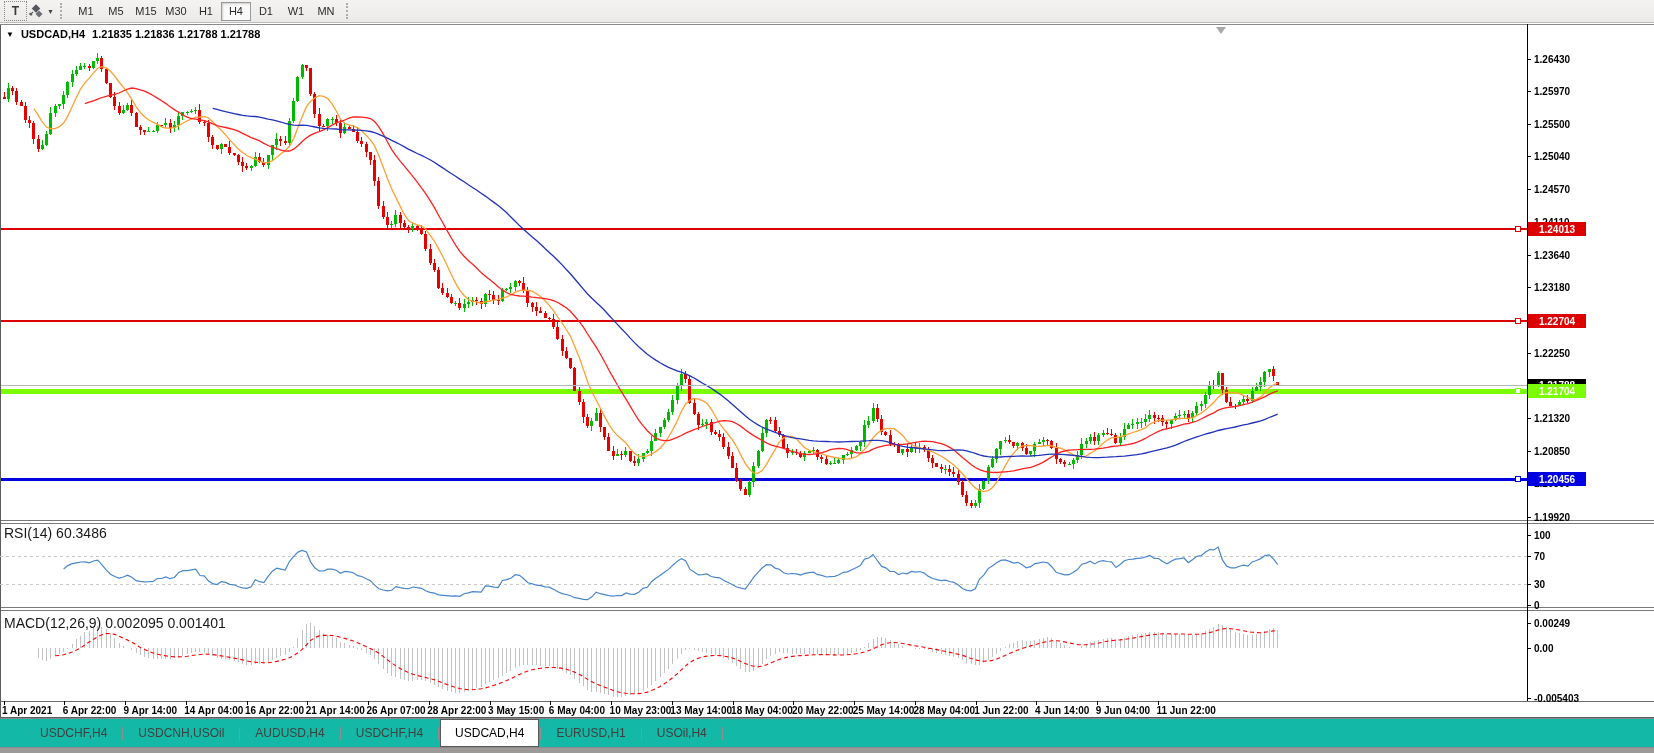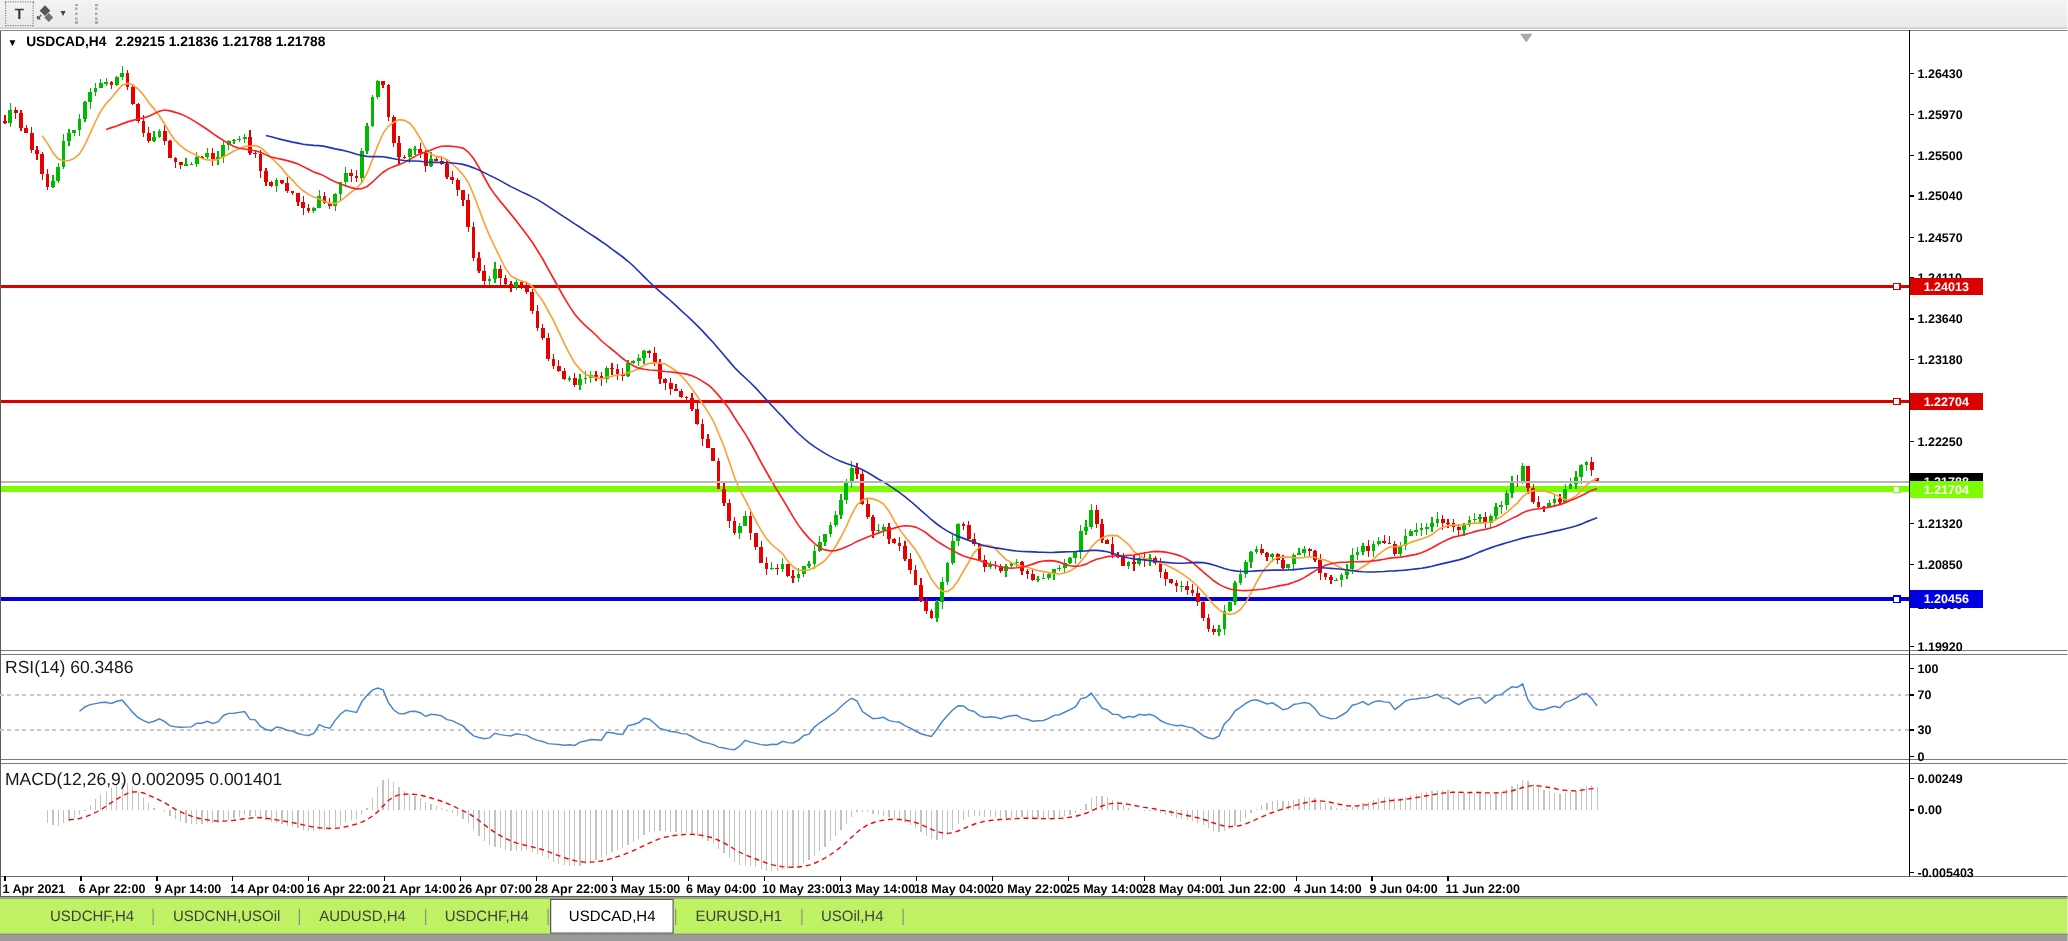--- a/index.html
+++ b/index.html
@@ -45,21 +45,21 @@
   }
   #rsi-label{top:501px}
   #macd-label{top:591px}
   svg text{font-family:"Liberation Sans",sans-serif}
   .axis-tick{font-size:10px;font-weight:700;fill:#000}
   .date-tick{font-size:10px;font-weight:700;fill:#000}
   .badge-text{font-size:10px;font-weight:700;fill:#fff}
   
   #tab-bar{
     position:absolute;left:0;top:718px;width:1654px;height:35px;
-    background:#bef264;border-top:1px solid #8a8a8a;box-sizing:border-box;
+    background:#14b8a6;border-top:1px solid #8a8a8a;box-sizing:border-box;
   }
   #tabs{display:flex;align-items:center;height:28px;padding-left:26px}
   .tab{
     height:24px;display:flex;align-items:center;padding:0 14px;
     font-size:12px;color:#3f3f3f;white-space:nowrap;
   }
   .tab.active{
     background:#fff;border:1px solid #5a5a5a;height:26px;color:#000;z-index:2;
   }
   .tabsep{width:1px;height:13px;background:#8f8f8f;margin:0 1px;align-self:center}
@@ -77,28 +77,39 @@
   </div>
   <div class="tbtn">
     <svg width="15" height="15" viewBox="0 0 15 15">
       <rect x="4" y="1.5" width="6" height="6" transform="rotate(45 7 4.5)" fill="#55565E"></rect>
       <rect x="7.5" y="7.5" width="5" height="5" transform="rotate(45 10 10)" fill="#6E6F77"></rect>
       <path d="M1 11 L4 8 M1 11 l2.2 0 M1 11 l0 -2.2" stroke="#55565E" stroke-width="1.2" fill="none"></path>
     </svg>
     <span class="caret">▼</span>
   </div>
   <div class="grip"></div>
+  <div id="tf-buttons" style="display:flex">
+      <div class="tfbtn">M1</div>
+      <div class="tfbtn">M5</div>
+      <div class="tfbtn">M15</div>
+      <div class="tfbtn">M30</div>
+      <div class="tfbtn">H1</div>
+      <div class="tfbtn active">H4</div>
+      <div class="tfbtn">D1</div>
+      <div class="tfbtn">W1</div>
+      <div class="tfbtn">MN</div>
+    </div>
   <div class="grip"></div>
 </div>
 
 <div id="chart-window">
   <div class="chart-title">
     <span class="sym-caret">▼</span>
     <span>USDCAD,H4</span>
-    <span>2.29215 1.21836 1.21788 1.21788</span>
+    <span>1.21835 1.21836 1.21788 1.21788</span>
   </div>
   <div class="panel-label" id="rsi-label">RSI(14) 60.3486</div>
   <div class="panel-label" id="macd-label">MACD(12,26,9) 0.002095 0.001401</div>
 <svg width="1654" height="694" id="chart-svg">
       <defs>
         <clipPath id="clip-main">
           <rect x="0" y="1" width="1527" height="496"></rect>
         </clipPath>
         <clipPath id="clip-rsi">
           <rect x="0" y="500" width="1527" height="84"></rect>

